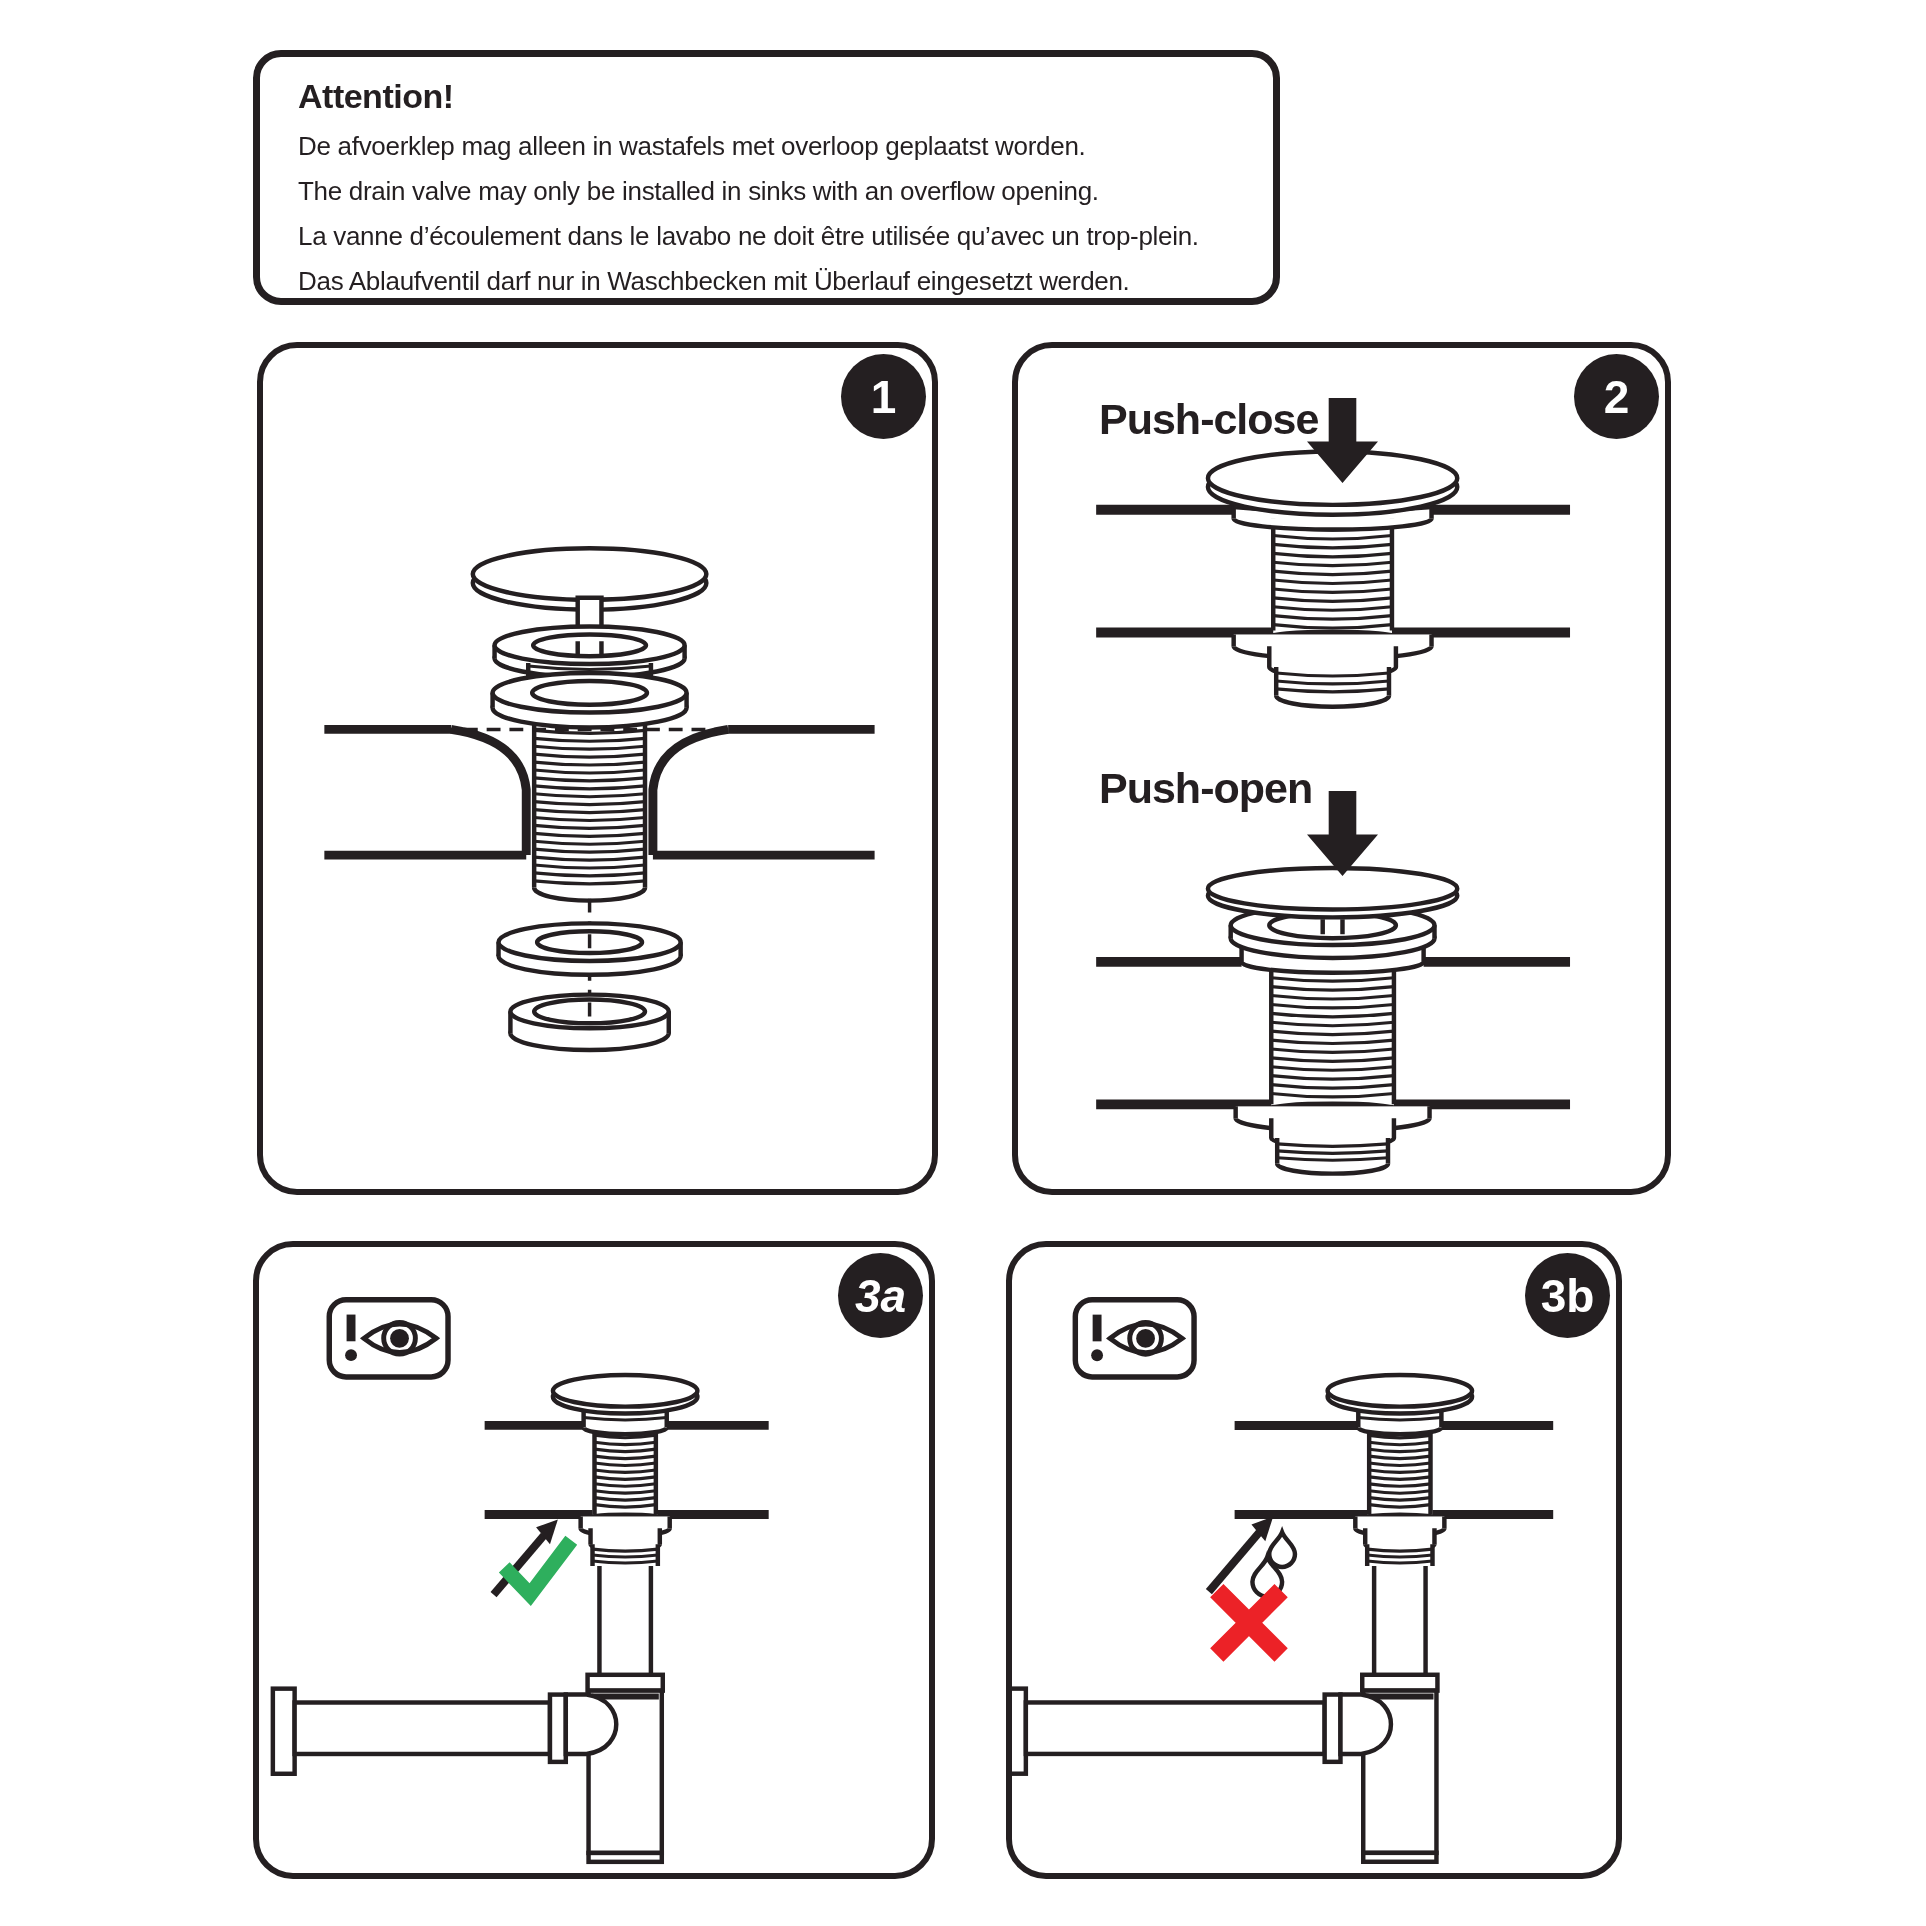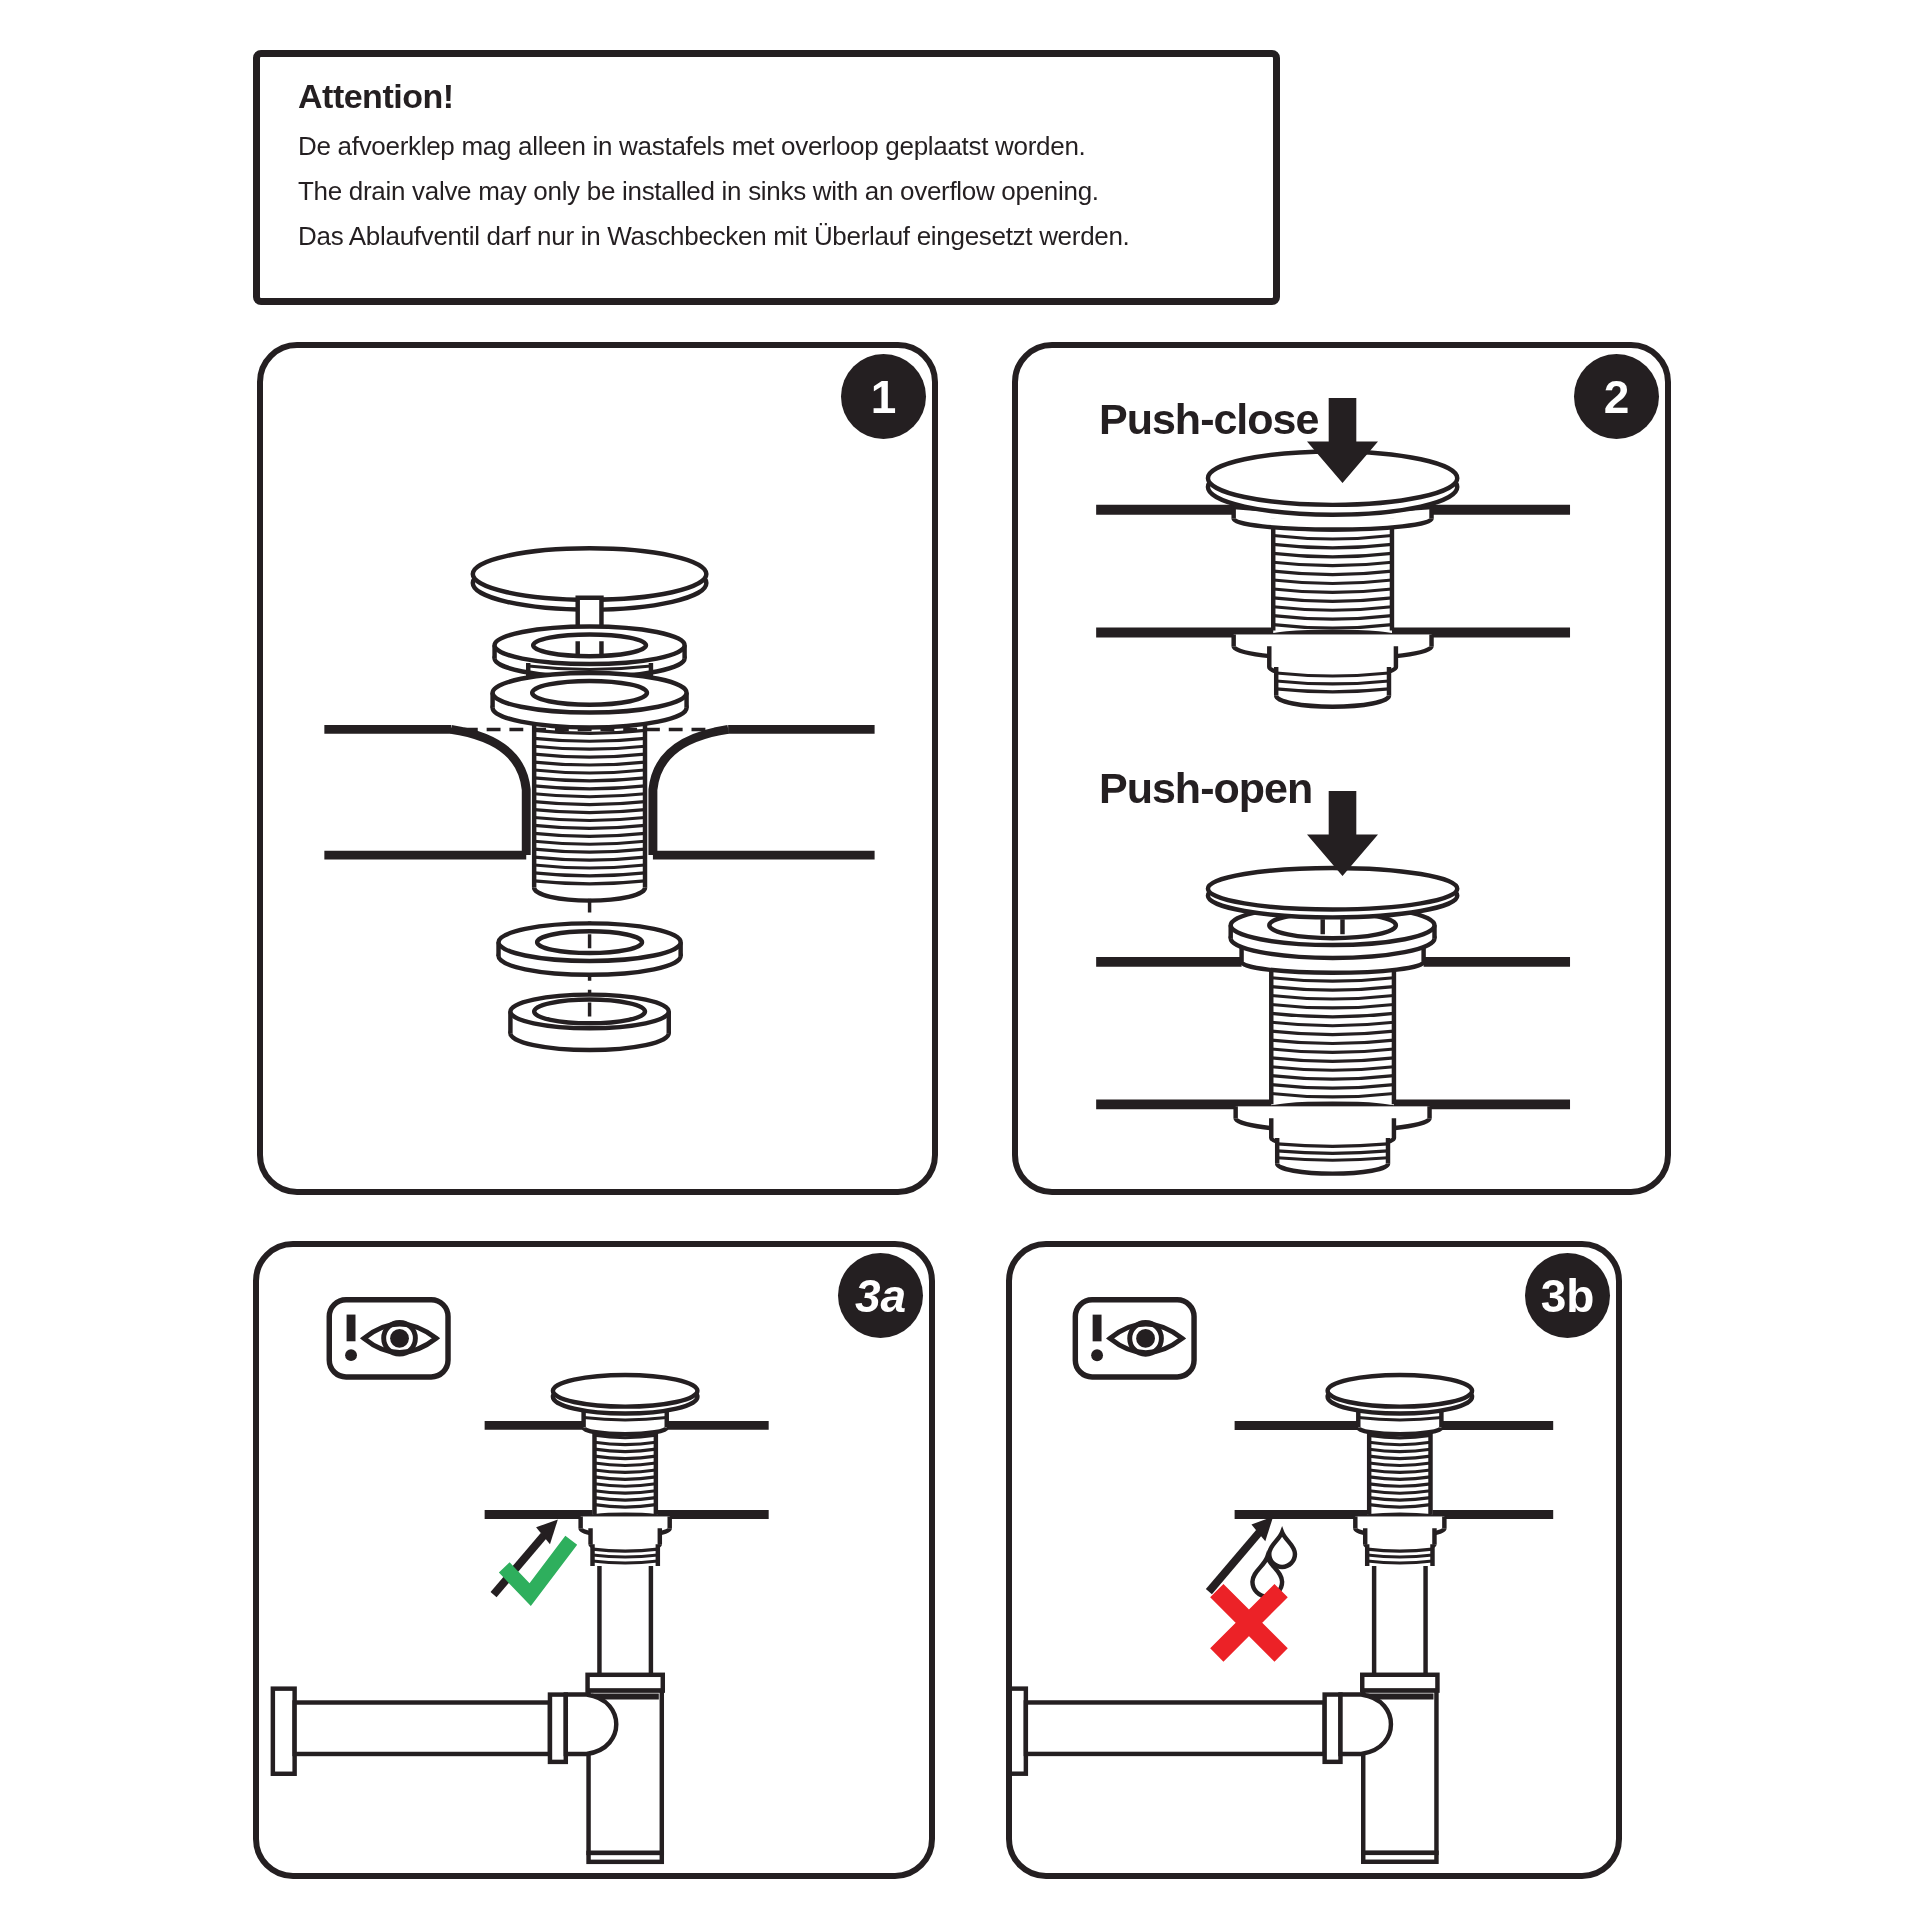--- a/index.html
+++ b/index.html
@@ -4,21 +4,21 @@
 <style>
   :root { --ink:#241f21; --green:#2eaf5d; --red:#ec2227; }
   html,body { margin:0; padding:0; background:#fff; }
   .page {
     position:relative; width:1927px; height:1927px; background:#fff; overflow:hidden;
     font-family:"Liberation Sans", sans-serif; color:var(--ink);
   }
   
   .attention {
     position:absolute; left:253px; top:50px; width:1027px; height:255px;
-    box-sizing:border-box; border:7px solid var(--ink); border-radius:8px;
+    box-sizing:border-box; border:7px solid var(--ink); border-radius:28px;
     padding:20px 38px; background:#fff;
   }
   .attention h1 { margin:0 0 8px 0; font-size:34px; font-weight:700; letter-spacing:-0.5px; }
   .attention p  { margin:0; font-size:26px; line-height:45px; letter-spacing:-0.3px; font-weight:400; }
   
   .panel {
     position:absolute; box-sizing:border-box; background:#fff;
     border:6px solid var(--ink); border-radius:40px;
   }
   #panel1 { left:257px;  top:342px;  width:681px; height:853px; }
@@ -58,20 +58,21 @@
 </style>
 </head>
 <body>
 
 <div class="page">
 
   <section class="attention">
     <h1>Attention!</h1>
     <p>De afvoerklep mag alleen in wastafels met overloop geplaatst worden.</p>
     <p>The drain valve may only be installed in sinks with an overflow opening.</p>
+    <p>La vanne d’écoulement dans le lavabo ne doit être utilisée qu’avec un trop-plein.</p>
     <p>Das Ablaufventil darf nur in Waschbecken mit Überlauf eingesetzt werden.</p>
   </section>
 
   <section class="panel" id="panel1">
     <svg class="art" width="669" height="842" viewBox="0 0 676 850">
 
       <ellipse class="fw" cx="330" cy="237" rx="118" ry="27"></ellipse>
       <ellipse class="fw" cx="330" cy="228" rx="118" ry="26"></ellipse>
 
       <path class="fw" d="M 318 252 H 342 V 312 H 318 Z"></path>

